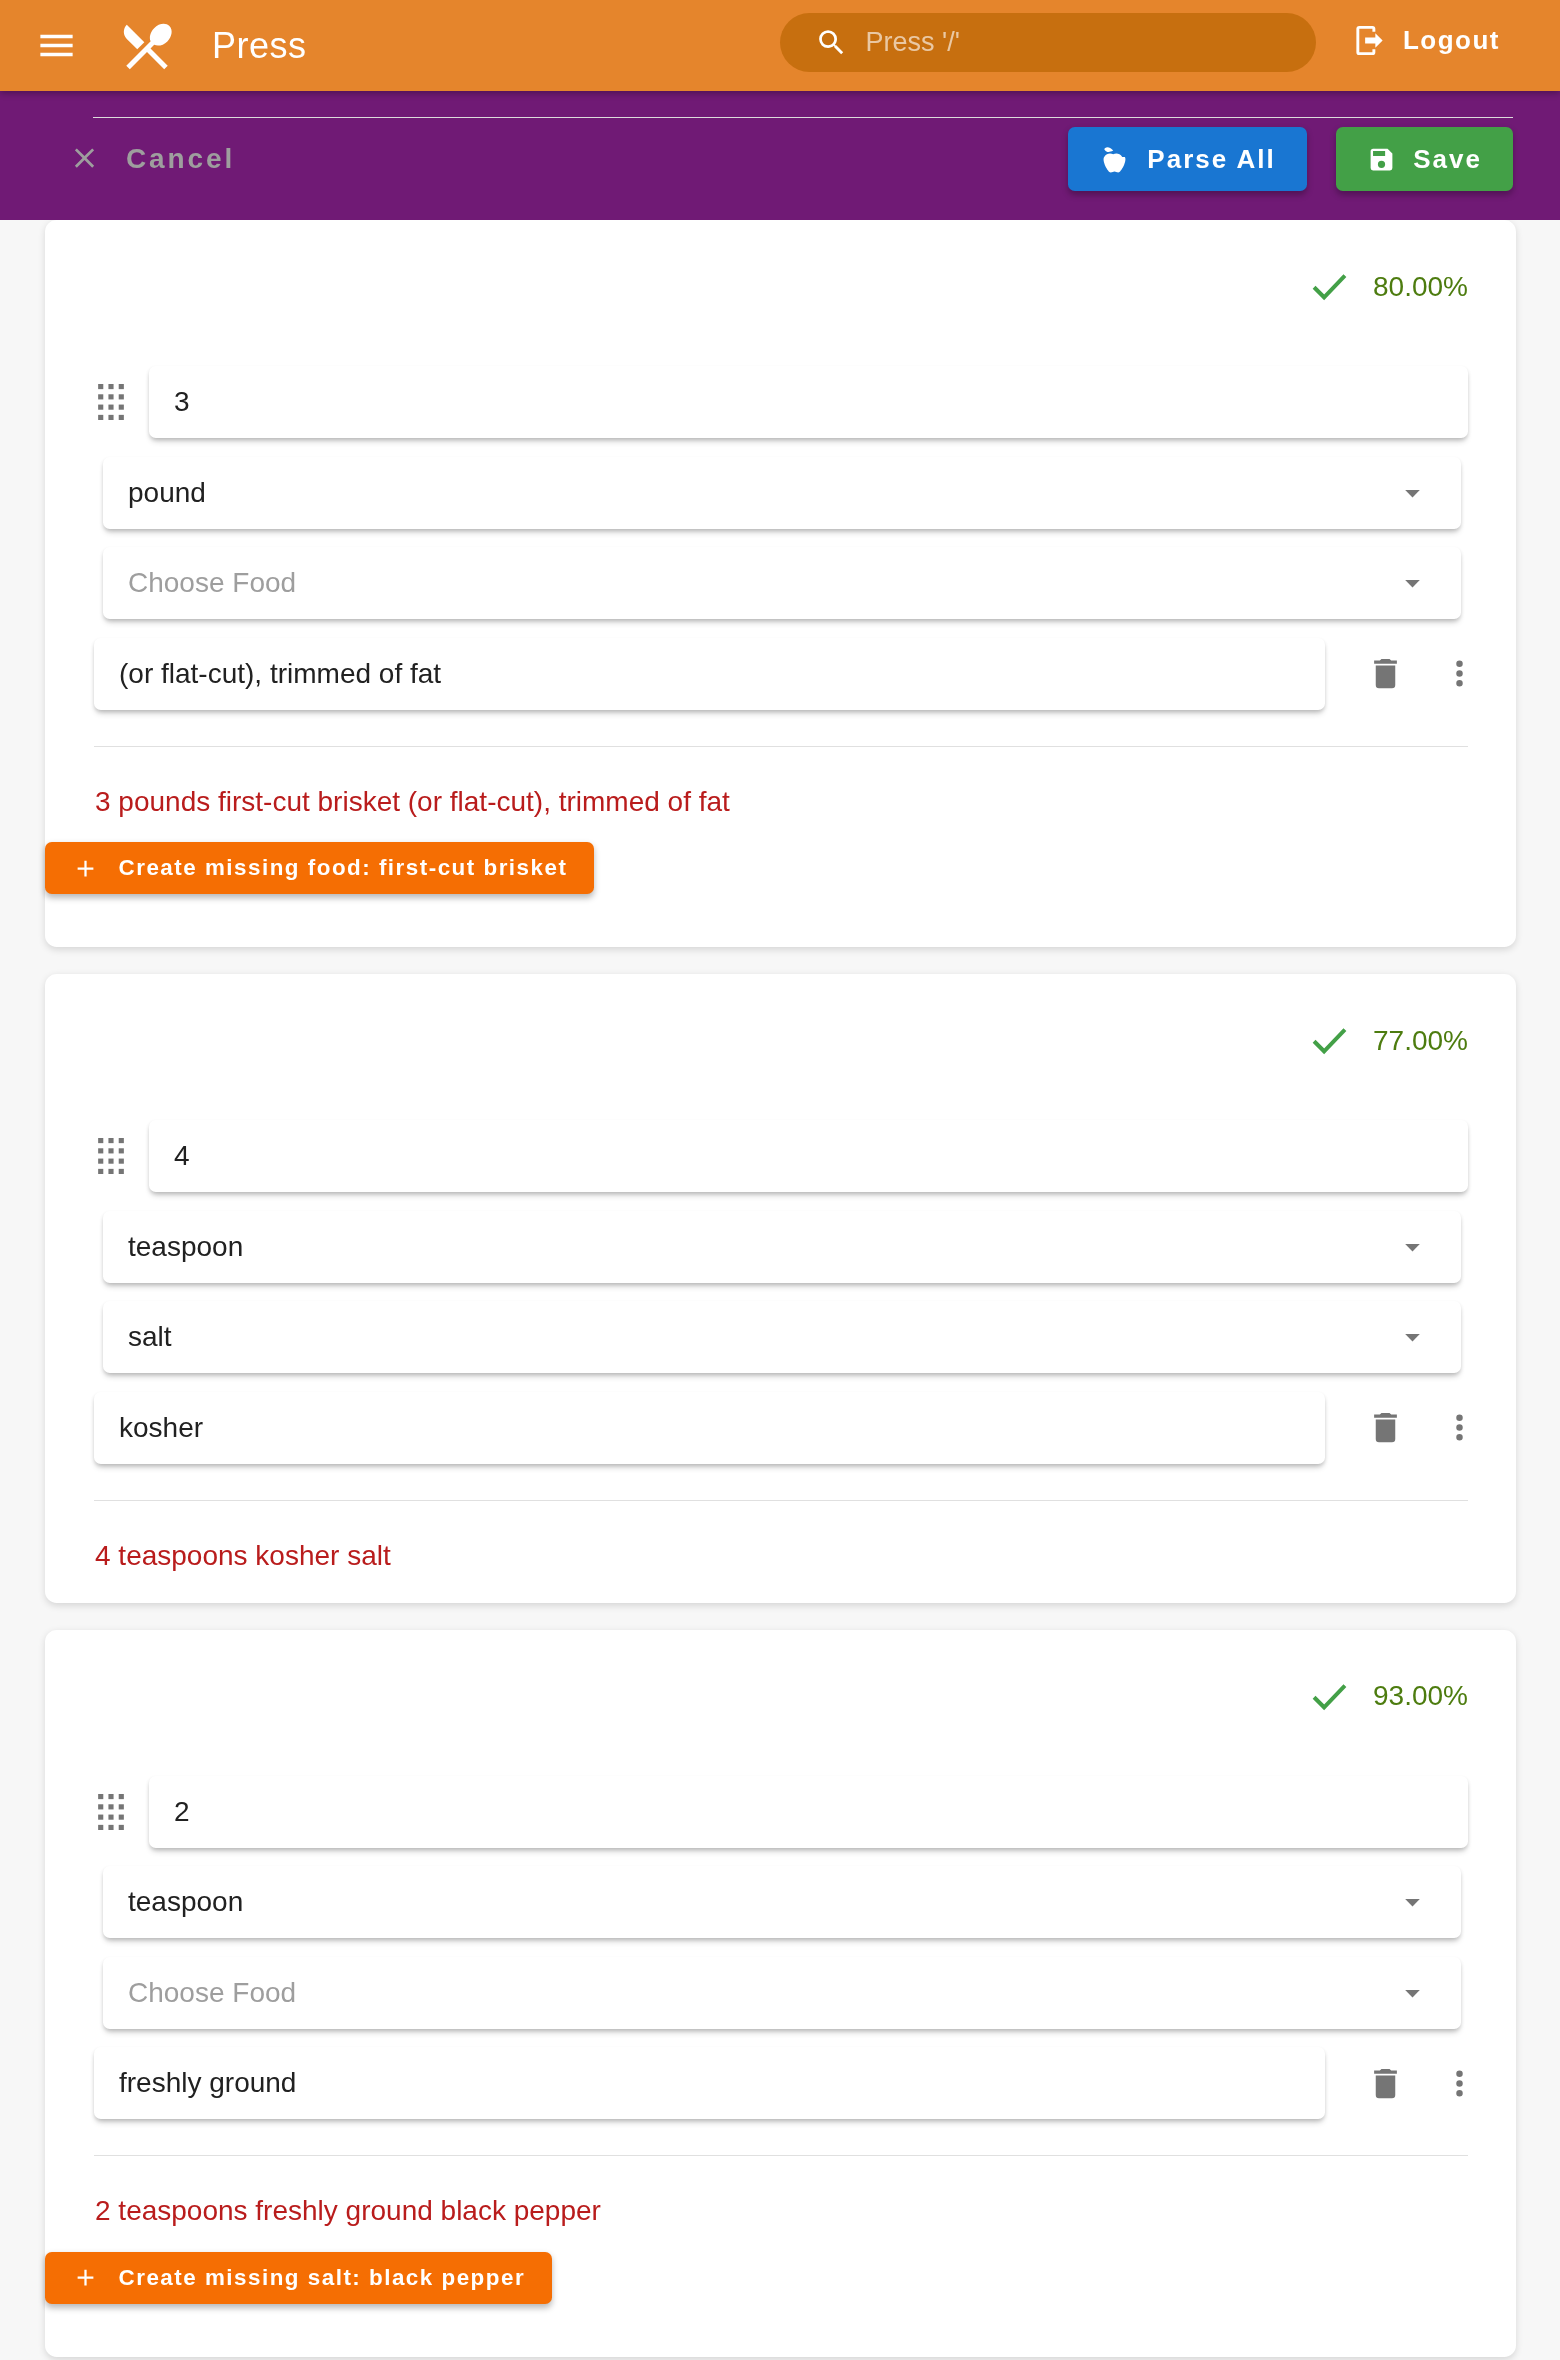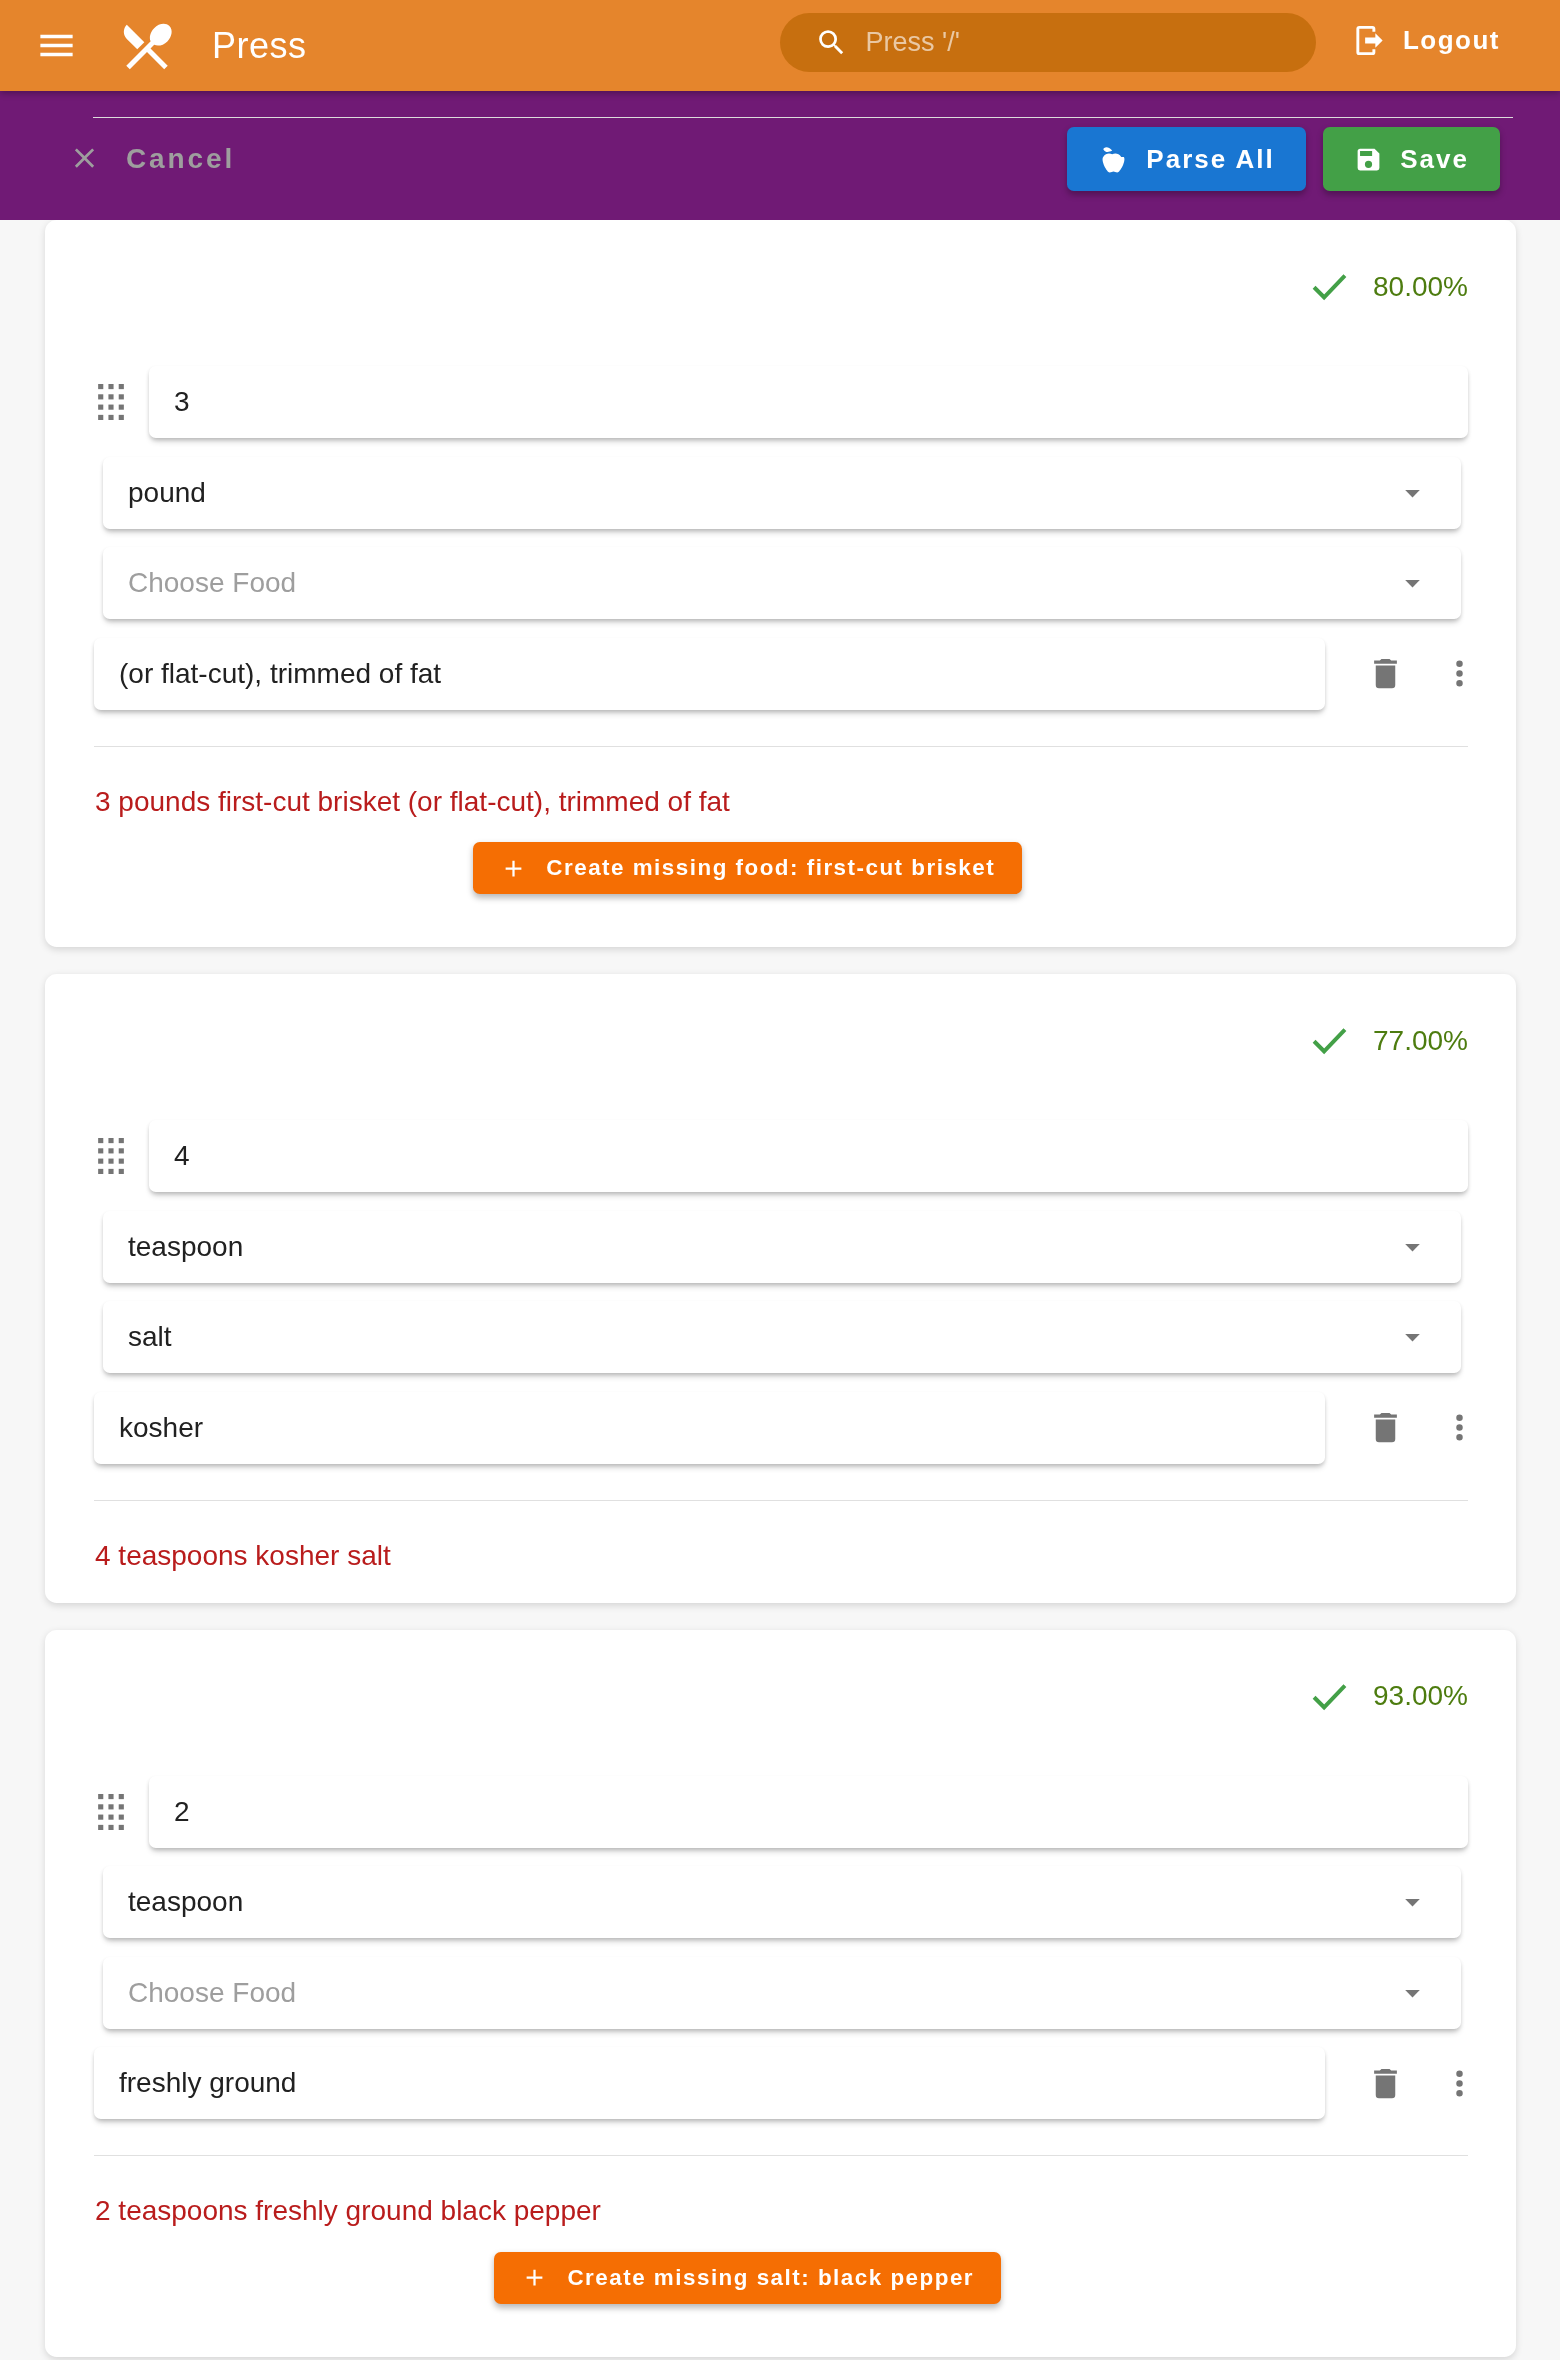--- a/index.html
+++ b/index.html
@@ -39,21 +39,21 @@
   .logout-label { color:#fff; font-size:26px; font-weight:bold; letter-spacing:1.5px; }
   
   .toolbar { position:relative; height:129px; background:#701a75; }
   .top-divider { position:absolute; top:26px; left:93px; right:47px; border-top:1px solid #DCDCDC; }
   .cancel-btn {
     position:absolute; left:68px; top:131px; transform:translateY(-50%);
     display:flex; align-items:center; gap:25px; cursor:pointer;
     color:#9E9E9E; font-size:28px; font-weight:bold; letter-spacing:2.9px;
     top:67px;
   }
-  .actions { position:absolute; right:60px; top:36px; display:flex; gap:17px; }
+  .actions { position:absolute; right:47px; top:36px; display:flex; gap:29px; }
   .btn {
     display:flex; align-items:center; gap:17.6px;
     height:64px; border:none; border-radius:6.8px; cursor:pointer;
     color:#fff; font-family:inherit; font-size:26px; font-weight:bold; letter-spacing:2px;
     padding:0 31px;
     box-shadow:0 3.9px 6.8px rgba(0,0,0,0.28);
   }
   .btn-parse { background:#1976D2; }
   .btn-save  { background:#43A047; }
   
@@ -84,21 +84,21 @@
   .unit-row   { margin:18.5px 0 0 58px; }
   .sel-field  { width:1358px; }
   .caret { position:absolute; right:31px; top:50%; transform:translateY(-50%); pointer-events:none; }
   .note-row   { margin:18.5px 0 0 49px; }
   .note-field { width:1231px; }
   .icon-btn { border:none; background:transparent; cursor:pointer; display:flex; align-items:center; justify-content:center; }
   .trash-btn { margin-left:37px; width:47px; height:47px; }
   .kebab-btn { margin-left:29px; width:43px; height:47px; }
   .card-divider { border:none; border-top:1px solid #E0E0E0; margin:36px 0 0 49px; width:1374px; }
   .original { margin:35px 0 0 50px; font-size:28px; color:#b91c1c; line-height:39px; }
-  .create-row { display:flex; justify-content:center; padding-right:66px; margin-top:21.5px; }
+  .create-row { display:flex; justify-content:flex-start; padding-right:66px; margin-top:21.5px; }
   .create-btn {
     display:flex; align-items:center; gap:19.5px;
     height:52px; padding:0 27px;
     background:#F56E03; border:none; border-radius:6.8px; cursor:pointer;
     color:#fff; font-family:inherit; font-size:22.4px; font-weight:bold; letter-spacing:1.5px;
     box-shadow:0 3.9px 5.9px rgba(0,0,0,0.28);
   }
   .pad-bottom-lg { padding-bottom:53px; }
   .pad-bottom-xl { padding-bottom:28px; }
 </style>

